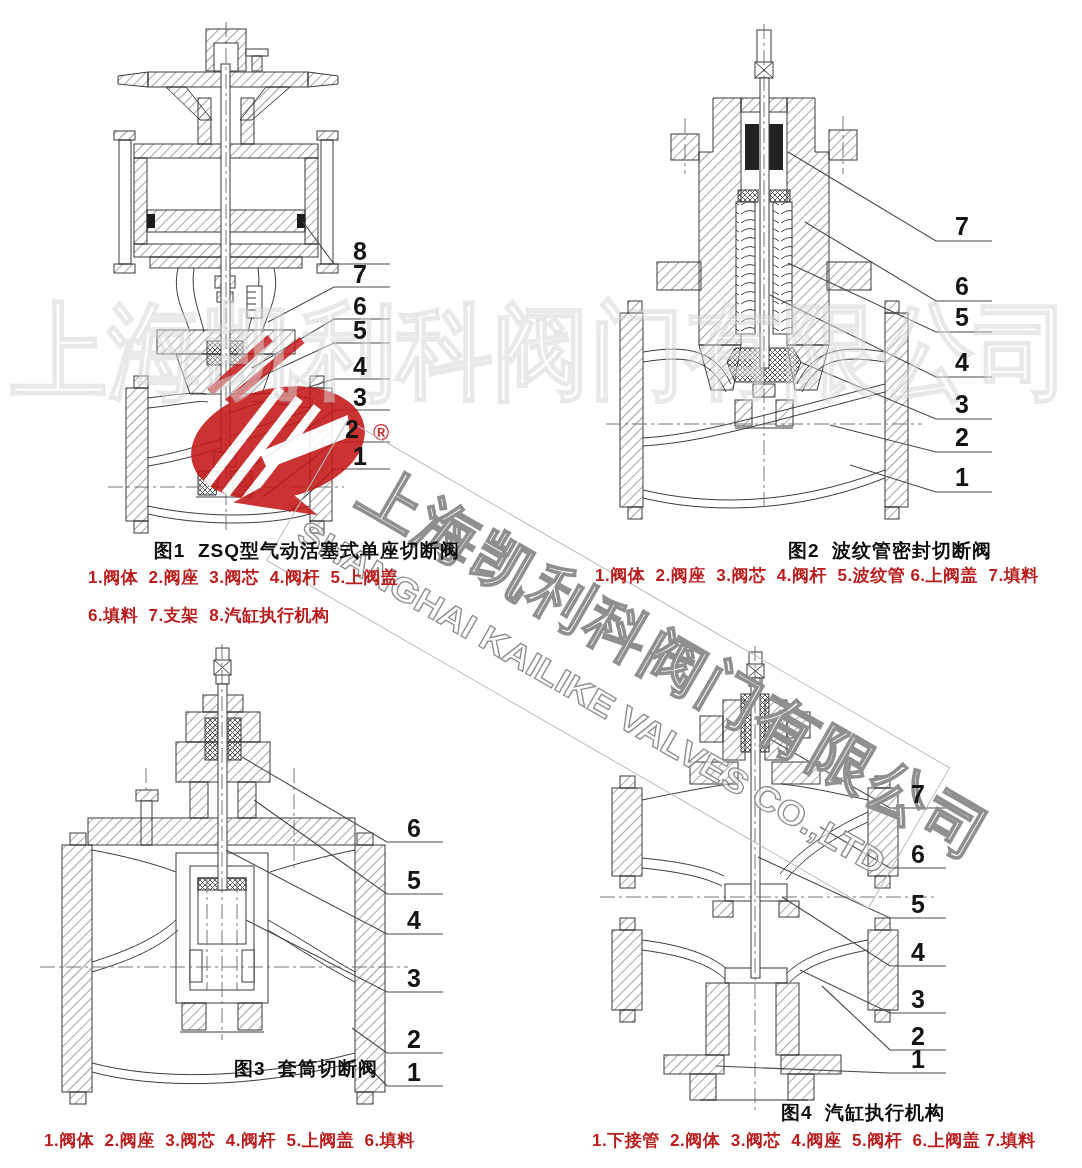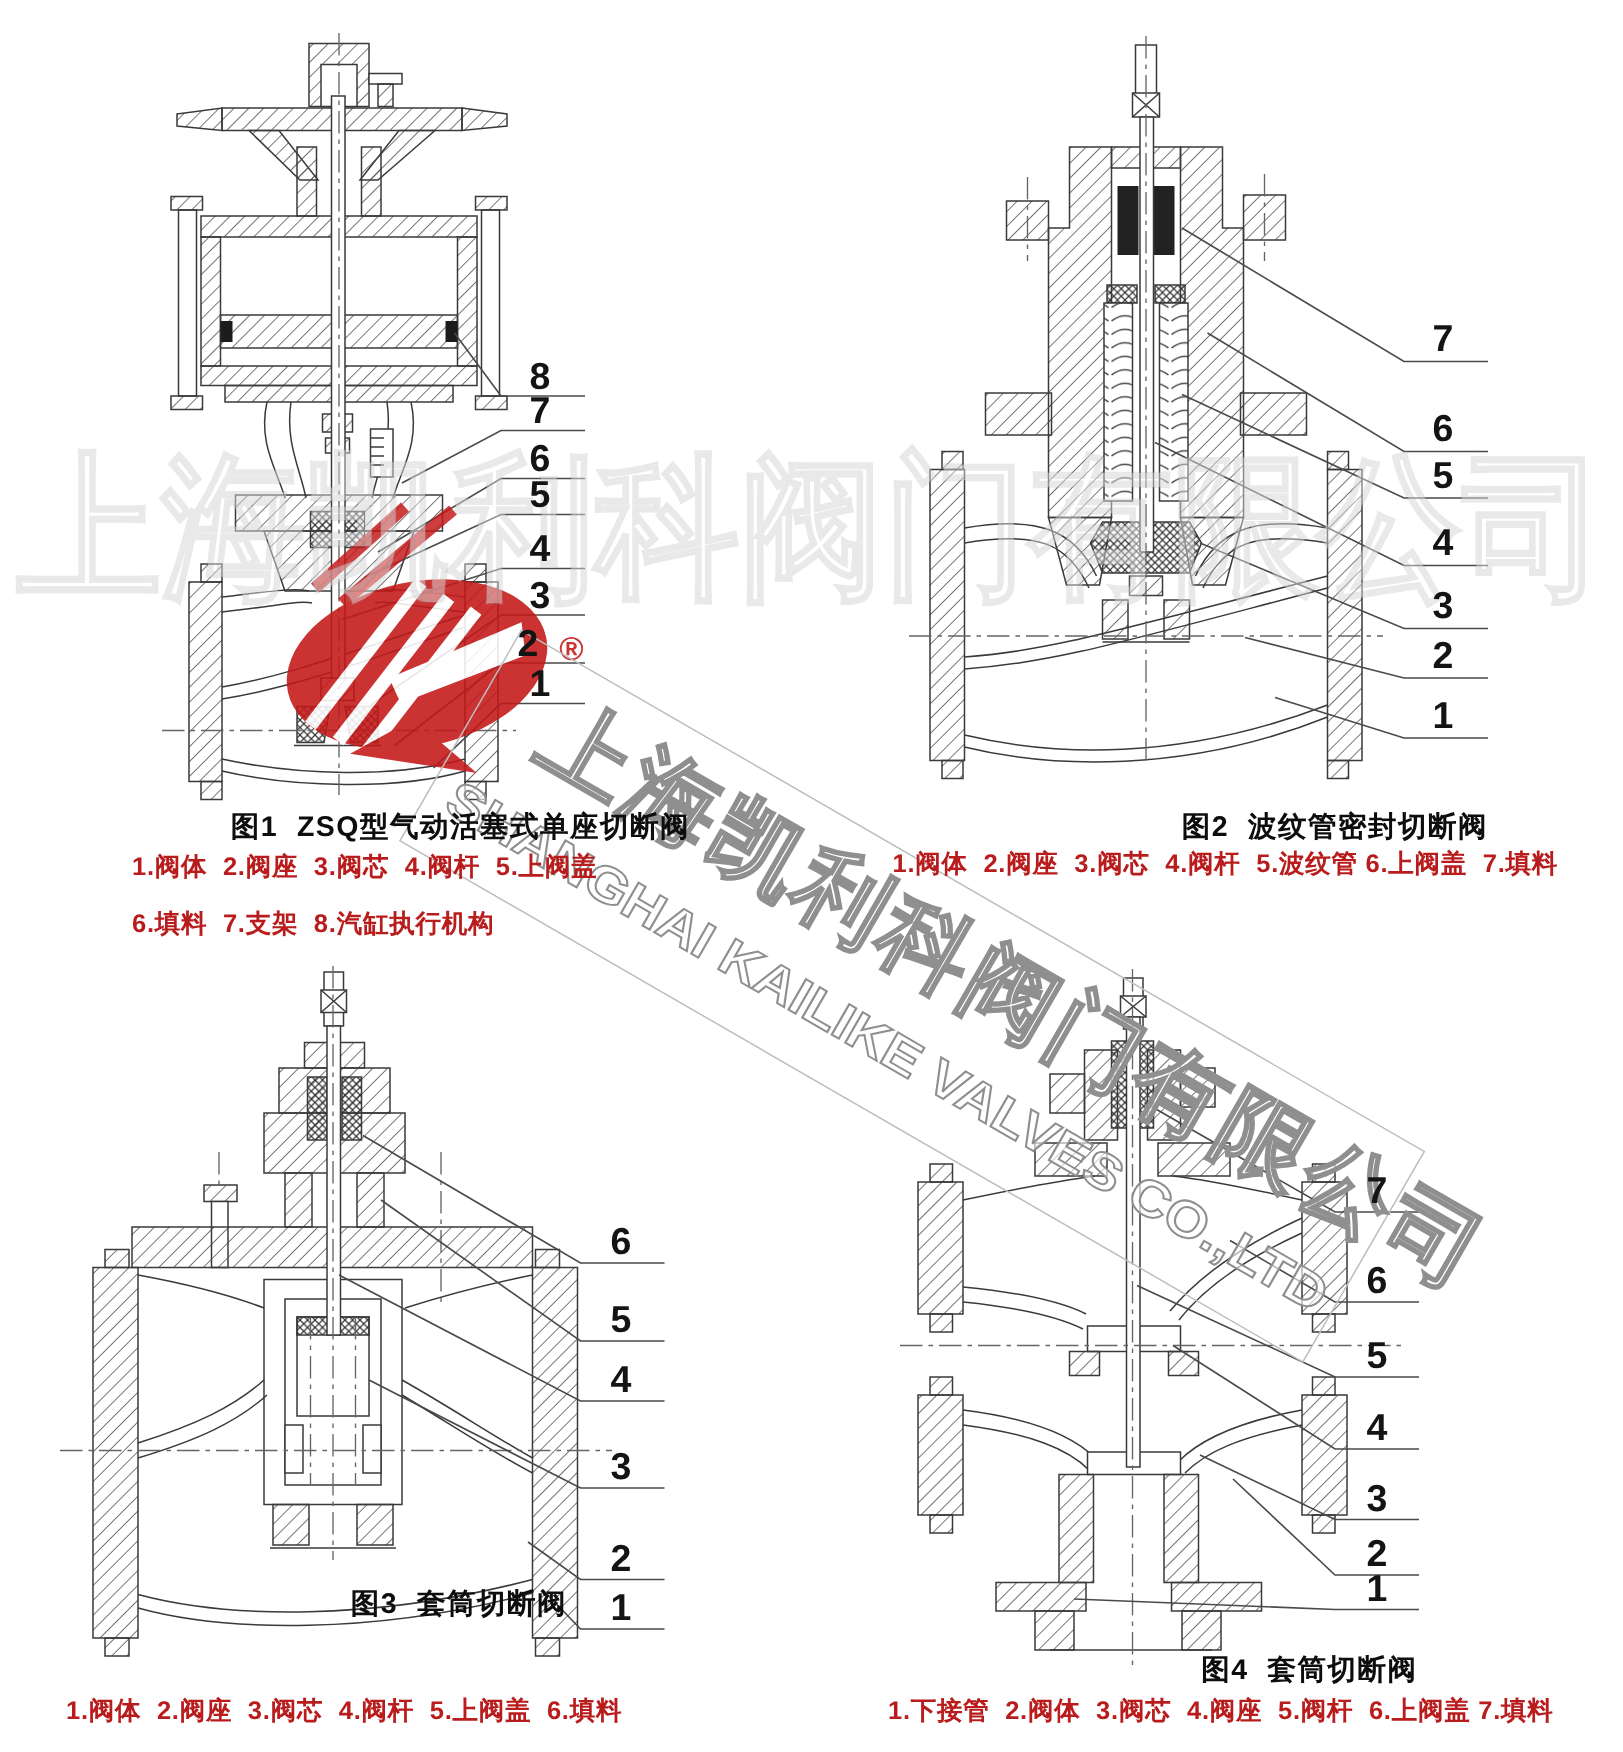--- a/index.html
+++ b/index.html
@@ -304,21 +304,21 @@
 <div class="title" style="left:70px;top:538px;width:390px">图1  ZSQ型气动活塞式单座切断阀</div>
 <div class="parts" style="left:88px;top:566px">1.阀体  2.阀座  3.阀芯  4.阀杆  5.上阀盖</div>
 <div class="parts" style="left:88px;top:604px">6.填料  7.支架  8.汽缸执行机构</div>
 
 <div class="title" style="left:592px;top:538px;width:400px">图2  波纹管密封切断阀</div>
 <div class="parts" style="left:595px;top:564px">1.阀体  2.阀座  3.阀芯  4.阀杆  5.波纹管 6.上阀盖  7.填料</div>
 
 <div class="title" style="left:78px;top:1056px;width:300px">图3  套筒切断阀</div>
 <div class="parts" style="left:44px;top:1129px">1.阀体  2.阀座  3.阀芯  4.阀杆  5.上阀盖  6.填料</div>
 
-<div class="title" style="left:645px;top:1100px;width:300px">图4  套筒切断阀</div>
+<div class="title" style="left:645px;top:1100px;width:300px">图4  汽缸执行机构</div>
 <div class="parts" style="left:592px;top:1129px">1.下接管  2.阀体  3.阀芯  4.阀座  5.阀杆  6.上阀盖 7.填料</div>
 
 <div class="co" style="left:332px;top:238px">8</div>
 <div class="co" style="left:332px;top:261px">7</div>
 <div class="co" style="left:332px;top:293px">6</div>
 <div class="co" style="left:332px;top:317px">5</div>
 <div class="co" style="left:332px;top:353px">4</div>
 <div class="co" style="left:332px;top:384px">3</div>
 <div class="co" style="left:324px;top:416px">2</div>
 <div class="co" style="left:332px;top:443px">1</div>

